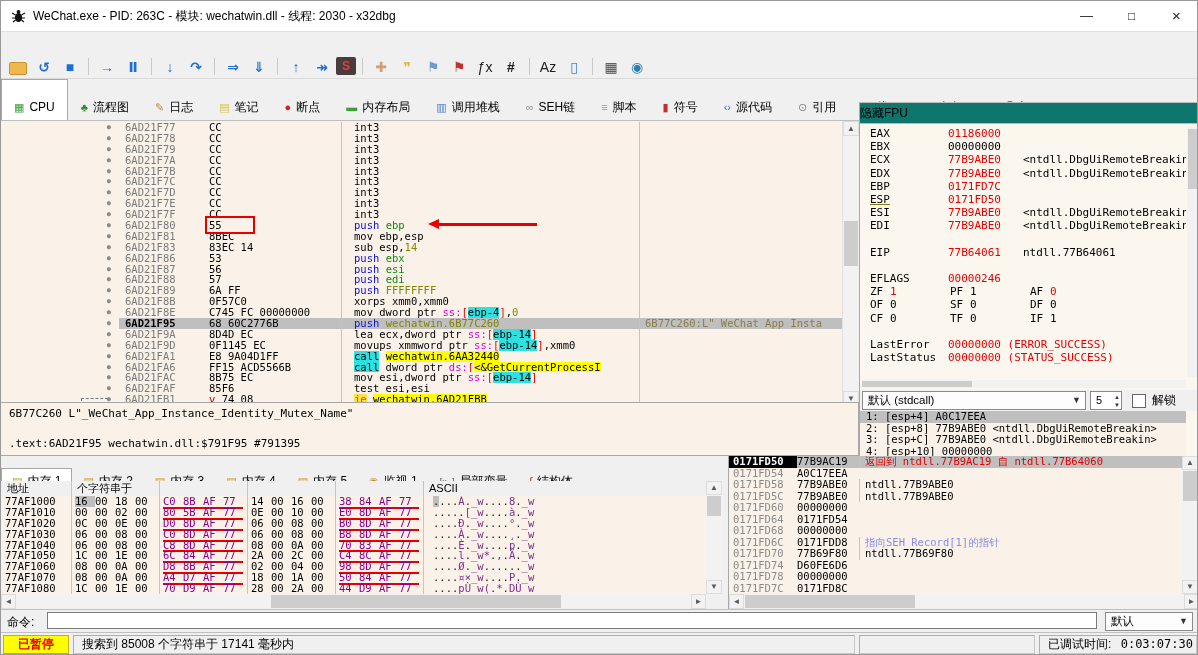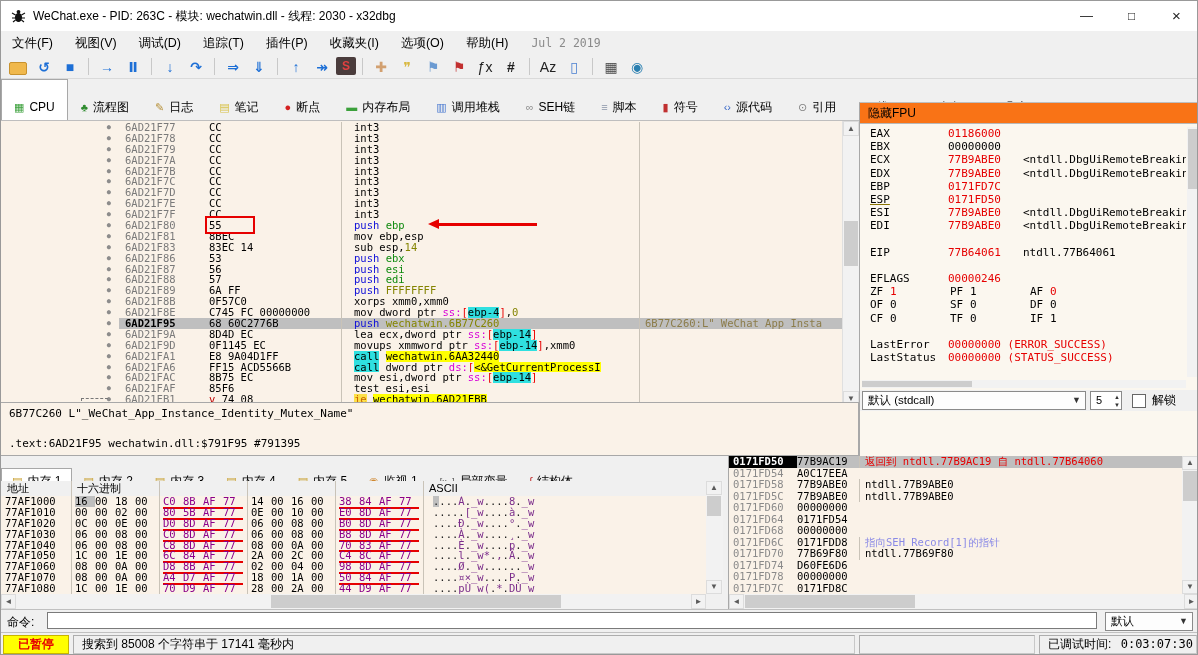--- a/index.html
+++ b/index.html
@@ -50,21 +50,21 @@
   .ul{border-bottom:1px solid #B00000;} .jm{color:#C00000;}
   .redbox{position:absolute;left:204px;top:95px;width:46px;height:14px;border:2px solid #E60000;}
   .redarrow{position:absolute;left:432px;top:102px;width:104px;height:3px;background:#E60000;}
   .redarrow:before{content:"";position:absolute;left:-10px;top:-4px;border:5.5px solid transparent;border-right:11px solid #E60000;}
   .jdash{position:absolute;left:80px;top:277px;width:26px;height:22px;border-left:1px dashed #777;border-top:1px dashed #777;}
   .jdownglyph{position:absolute;left:192px;top:284px;color:#707070;font-size:11px;}
   #disasm-hscroll{position:absolute;left:318px;top:285px;width:523px;height:15px;background:#F2F2F2;}
   #disasm-vscroll{position:absolute;left:841px;top:0;width:17px;height:300px;background:#F2F2F2;border-left:1px solid #E0E0E0;}
   
   #regs{left:858px;top:101px;width:340px;height:354px;background:#FBF7EF;border-top:1px solid #BEBEBE;border-left:1px solid #A8A8A8;box-sizing:border-box;}
-  .fpu{position:absolute;left:0;top:0;width:100%;height:21px;background:#f97316;border-bottom:1px solid #B8B8B8;line-height:20px;padding-left:8px;box-sizing:border-box;font-size:12px;}
+  .fpu{position:absolute;left:0;top:0;width:100%;height:21px;background:#0f766e;border-bottom:1px solid #B8B8B8;line-height:20px;box-sizing:border-box;font-size:12px;}
   #regrows{position:absolute;left:0;top:24px;width:326px;height:250px;overflow:hidden;font-family:"DejaVu Sans Mono","Liberation Mono",monospace;font-size:11px;}
   .rrow{height:13.2px;line-height:13.2px;white-space:pre;}
   .rname{display:inline-block;width:78px;padding-left:10px;color:#000;}
   .rname.u{text-decoration:underline;text-decoration-color:#8B7500;}
   .rval{color:#000;} .rval.red{color:#E60000;} .rcom{color:#000;padding-left:22px;}
   .fpair{display:inline-block;width:70px;padding-left:10px;}
   .fv.red{color:#E60000;}
   #reg-hscroll{position:absolute;left:2px;top:277px;width:324px;height:8px;background:#F2F2F2;}
   #reg-vscroll{position:absolute;right:0;top:24px;width:12px;height:250px;background:#F2F2F2;}
   .argbar{position:absolute;left:0;top:287px;width:100%;height:21px;background:#F0F0F0;}
@@ -137,21 +137,20 @@
           <circle cx="7.5" cy="2.8" r="1.9" fill="#111"></circle>
           <path d="M1 4 4.5 6 M1 9 4 9 M2 13 4.6 11 M14 4 10.5 6 M14 9 11 9 M13 13 10.4 11" stroke="#111" stroke-width="1.1" fill="none"></path>
         </svg>
     </span>
     <span class="ttl">WeChat.exe - PID: 263C - 模块: wechatwin.dll - 线程: 2030 - x32dbg</span>
     <div class="wbtn" style="left:1063px;">—</div>
     <div class="wbtn" style="left:1108px;font-size:12px;">□</div>
     <div class="wbtn" style="left:1153px;font-size:15px;">×</div>
   </div>
 
-  <div class="menubar" id="menubar"><span class="menu-item">文件(F)</span><span class="menu-item">视图(V)</span><span class="menu-item">调试(D)</span><span class="menu-item">追踪(T)</span><span class="menu-item">插件(P)</span><span class="menu-item">收藏夹(I)</span><span class="menu-item">选项(O)</span><span class="menu-item">帮助(H)</span><span class="menudate">Jul 2 2019</span></div>
   <div class="toolbar" id="toolbar"><span class="tbi fold"><i></i></span><span class="tbi bold" style="color: rgb(29, 111, 214);">↺</span><span class="tbi" style="color: rgb(29, 111, 214);">■</span><span class="tbsep"></span><span class="tbi bold" style="color: rgb(29, 111, 214);">→</span><span class="tbi bold" style="color: rgb(29, 111, 214);">Ⅱ</span><span class="tbsep"></span><span class="tbi bold" style="color: rgb(29, 111, 214);">↓</span><span class="tbi bold" style="color: rgb(29, 111, 214);">↷</span><span class="tbsep"></span><span class="tbi bold" style="color: rgb(29, 111, 214);">⇒</span><span class="tbi bold" style="color: rgb(29, 111, 214);">⇓</span><span class="tbsep"></span><span class="tbi bold" style="color: rgb(29, 111, 214);">↑</span><span class="tbi bold" style="color: rgb(29, 111, 214);">↠</span><span class="tbi stile">S</span><span class="tbsep"></span><span class="tbi" style="color: rgb(210, 160, 112);">✚</span><span class="tbi" style="color: rgb(216, 184, 64);">❞</span><span class="tbi" style="color: rgb(108, 155, 210);">⚑</span><span class="tbi" style="color: rgb(194, 48, 48);">⚑</span><span class="tbi" style="color: rgb(34, 34, 34);">ƒx</span><span class="tbi bold" style="color: rgb(34, 34, 34);">#</span><span class="tbsep"></span><span class="tbi" style="color: rgb(34, 34, 34);">Az</span><span class="tbi" style="color: rgb(74, 127, 208);">▯</span><span class="tbsep"></span><span class="tbi" style="color: rgb(74, 74, 74);">▦</span><span class="tbi" style="color: rgb(42, 127, 176);">◉</span></div>
   <div class="tabbar" id="tabbar"><span class="tab active"><span class="tg" style="color: rgb(59, 160, 59);">▦</span><span>CPU</span></span><span class="tab"><span class="tg" style="color: rgb(46, 139, 46);">♣</span><span>流程图</span></span><span class="tab"><span class="tg" style="color: rgb(184, 147, 62);">✎</span><span>日志</span></span><span class="tab"><span class="tg" style="color: rgb(216, 194, 74);">▤</span><span>笔记</span></span><span class="tab"><span class="tg" style="color: rgb(212, 32, 32);">●</span><span>断点</span></span><span class="tab"><span class="tg" style="color: rgb(59, 160, 59);">▬</span><span>内存布局</span></span><span class="tab"><span class="tg" style="color: rgb(72, 120, 208);">▥</span><span>调用堆栈</span></span><span class="tab"><span class="tg" style="color: rgb(144, 144, 144);">∞</span><span>SEH链</span></span><span class="tab"><span class="tg" style="color: rgb(138, 148, 168);">≡</span><span>脚本</span></span><span class="tab"><span class="tg" style="color: rgb(192, 48, 48);">▮</span><span>符号</span></span><span class="tab"><span class="tg" style="color: rgb(56, 104, 200);">‹›</span><span>源代码</span></span><span class="tab"><span class="tg" style="color: rgb(128, 128, 128);">⊙</span><span>引用</span></span><span class="tab"><span class="tg" style="color: rgb(56, 104, 200);">⇉</span><span>线程</span></span><span class="tab"><span class="tg" style="color: rgb(200, 72, 48);">◆</span><span>句柄</span></span><span class="tab"><span class="tg" style="color: rgb(138, 106, 170);">∴</span><span>跟踪</span></span></div>
 
   <div class="pane" id="disasm">
     <div id="drows">
         <div class="drow"><span class="dgut">●</span><span class="daddr">6AD21F77</span><span class="dbytes"><span>CC</span></span><span class="dinstr"><span class="tk-k">int3</span></span><span class="dcom"></span></div>
         <div class="drow"><span class="dgut">●</span><span class="daddr">6AD21F78</span><span class="dbytes"><span>CC</span></span><span class="dinstr"><span class="tk-k">int3</span></span><span class="dcom"></span></div>
         <div class="drow"><span class="dgut">●</span><span class="daddr">6AD21F79</span><span class="dbytes"><span>CC</span></span><span class="dinstr"><span class="tk-k">int3</span></span><span class="dcom"></span></div>
         <div class="drow"><span class="dgut">●</span><span class="daddr">6AD21F7A</span><span class="dbytes"><span>CC</span></span><span class="dinstr"><span class="tk-k">int3</span></span><span class="dcom"></span></div>
         <div class="drow"><span class="dgut">●</span><span class="daddr">6AD21F7B</span><span class="dbytes"><span>CC</span></span><span class="dinstr"><span class="tk-k">int3</span></span><span class="dcom"></span></div>
@@ -228,32 +227,38 @@
         <span class="car">▼</span>
       </div>
       <div class="spin">
         <span>5</span>
         <span class="ar" style="top:1px;">▲</span>
         <span class="ar" style="top:9px;">▼</span>
       </div>
       <div class="chk"></div>
       <span class="chklbl">解锁</span>
     </div>
+    <div id="argrows">
+        <div class="arow sel">1: [esp+4] A0C17EEA</div>
+        <div class="arow">2: [esp+8] 77B9ABE0 &lt;ntdll.DbgUiRemoteBreakin&gt;</div>
+        <div class="arow">3: [esp+C] 77B9ABE0 &lt;ntdll.DbgUiRemoteBreakin&gt;</div>
+        <div class="arow">4: [esp+10] 00000000</div>
+      </div>
   </div>
 
   <div class="pane" id="infobox">
     <div class="l1 mono">6B77C260 L"_WeChat_App_Instance_Identity_Mutex_Name"</div>
     <div class="l2 mono">.text:6AD21F95 wechatwin.dll:$791F95 #791395</div>
   </div>
 
   <div class="pane" id="mempane">
     <div class="memtabs" id="memtabs"><span class="mtab active"><span class="tg" style="color: rgb(200, 160, 48);">▤</span><span>内存 1</span></span><span class="mtab"><span class="tg" style="color: rgb(200, 160, 48);">▤</span><span>内存 2</span></span><span class="mtab"><span class="tg" style="color: rgb(200, 160, 48);">▤</span><span>内存 3</span></span><span class="mtab"><span class="tg" style="color: rgb(200, 160, 48);">▤</span><span>内存 4</span></span><span class="mtab"><span class="tg" style="color: rgb(200, 160, 48);">▤</span><span>内存 5</span></span><span class="mtab"><span class="tg" style="color: rgb(208, 136, 48);">◉</span><span>监视 1</span></span><span class="mtab"><span class="tg" style="color: rgb(80, 80, 80); font-size: 9px;">[x=]</span><span>局部变量</span></span><span class="mtab"><span class="tg" style="color: rgb(192, 48, 48);">ʃ</span><span>结构体</span></span></div>
     <div class="memhead">
       <span style="left:6px;">地址</span>
-      <span style="left:76px;">十六进制</span>
+      <span style="left:76px;">个字符串于</span>
       <span style="left:428px;">ASCII</span>
     </div>
     <div id="memrows">
         <div class="mrow"><span class="maddr">77AF1000</span><span class="mg"><span class="mb sel">16</span><span class="mb">00</span><span class="mb">18</span><span class="mb">00</span></span><span class="mg u"><span class="mb">C0</span><span class="mb">8B</span><span class="mb">AF</span><span class="mb">77</span></span><span class="mg"><span class="mb">14</span><span class="mb">00</span><span class="mb">16</span><span class="mb">00</span></span><span class="mg u"><span class="mb">38</span><span class="mb">84</span><span class="mb">AF</span><span class="mb">77</span></span><span class="mascii"><span class="adot ac sel">.</span><span class="adot">.</span><span class="adot">.</span><span class="adot">.</span><span class="achr">À</span><span class="adot">.</span><span class="achr">_</span><span class="achr">w</span><span class="adot">.</span><span class="adot">.</span><span class="adot">.</span><span class="adot">.</span><span class="achr">8</span><span class="adot">.</span><span class="achr">_</span><span class="achr">w</span></span></div>
         <div class="mrow"><span class="maddr">77AF1010</span><span class="mg"><span class="mb">00</span><span class="mb">00</span><span class="mb">02</span><span class="mb">00</span></span><span class="mg u"><span class="mb">80</span><span class="mb">5B</span><span class="mb">AF</span><span class="mb">77</span></span><span class="mg"><span class="mb">0E</span><span class="mb">00</span><span class="mb">10</span><span class="mb">00</span></span><span class="mg u"><span class="mb">E0</span><span class="mb">8D</span><span class="mb">AF</span><span class="mb">77</span></span><span class="mascii"><span class="adot">.</span><span class="adot">.</span><span class="adot">.</span><span class="adot">.</span><span class="adot">.</span><span class="achr">[</span><span class="achr">_</span><span class="achr">w</span><span class="adot">.</span><span class="adot">.</span><span class="adot">.</span><span class="adot">.</span><span class="achr">à</span><span class="adot">.</span><span class="achr">_</span><span class="achr">w</span></span></div>
         <div class="mrow"><span class="maddr">77AF1020</span><span class="mg"><span class="mb">0C</span><span class="mb">00</span><span class="mb">0E</span><span class="mb">00</span></span><span class="mg u"><span class="mb">D0</span><span class="mb">8D</span><span class="mb">AF</span><span class="mb">77</span></span><span class="mg"><span class="mb">06</span><span class="mb">00</span><span class="mb">08</span><span class="mb">00</span></span><span class="mg u"><span class="mb">B0</span><span class="mb">8D</span><span class="mb">AF</span><span class="mb">77</span></span><span class="mascii"><span class="adot">.</span><span class="adot">.</span><span class="adot">.</span><span class="adot">.</span><span class="achr">Ð</span><span class="adot">.</span><span class="achr">_</span><span class="achr">w</span><span class="adot">.</span><span class="adot">.</span><span class="adot">.</span><span class="adot">.</span><span class="achr">°</span><span class="adot">.</span><span class="achr">_</span><span class="achr">w</span></span></div>
         <div class="mrow"><span class="maddr">77AF1030</span><span class="mg"><span class="mb">06</span><span class="mb">00</span><span class="mb">08</span><span class="mb">00</span></span><span class="mg u"><span class="mb">C0</span><span class="mb">8D</span><span class="mb">AF</span><span class="mb">77</span></span><span class="mg"><span class="mb">06</span><span class="mb">00</span><span class="mb">08</span><span class="mb">00</span></span><span class="mg u"><span class="mb">B8</span><span class="mb">8D</span><span class="mb">AF</span><span class="mb">77</span></span><span class="mascii"><span class="adot">.</span><span class="adot">.</span><span class="adot">.</span><span class="adot">.</span><span class="achr">À</span><span class="adot">.</span><span class="achr">_</span><span class="achr">w</span><span class="adot">.</span><span class="adot">.</span><span class="adot">.</span><span class="adot">.</span><span class="achr">¸</span><span class="adot">.</span><span class="achr">_</span><span class="achr">w</span></span></div>
         <div class="mrow"><span class="maddr">77AF1040</span><span class="mg"><span class="mb">06</span><span class="mb">00</span><span class="mb">08</span><span class="mb">00</span></span><span class="mg u"><span class="mb">C8</span><span class="mb">8D</span><span class="mb">AF</span><span class="mb">77</span></span><span class="mg"><span class="mb">08</span><span class="mb">00</span><span class="mb">0A</span><span class="mb">00</span></span><span class="mg u"><span class="mb">70</span><span class="mb">83</span><span class="mb">AF</span><span class="mb">77</span></span><span class="mascii"><span class="adot">.</span><span class="adot">.</span><span class="adot">.</span><span class="adot">.</span><span class="achr">È</span><span class="adot">.</span><span class="achr">_</span><span class="achr">w</span><span class="adot">.</span><span class="adot">.</span><span class="adot">.</span><span class="adot">.</span><span class="achr">p</span><span class="adot">.</span><span class="achr">_</span><span class="achr">w</span></span></div>
         <div class="mrow"><span class="maddr">77AF1050</span><span class="mg"><span class="mb">1C</span><span class="mb">00</span><span class="mb">1E</span><span class="mb">00</span></span><span class="mg u"><span class="mb">6C</span><span class="mb">84</span><span class="mb">AF</span><span class="mb">77</span></span><span class="mg"><span class="mb">2A</span><span class="mb">00</span><span class="mb">2C</span><span class="mb">00</span></span><span class="mg u"><span class="mb">C4</span><span class="mb">8C</span><span class="mb">AF</span><span class="mb">77</span></span><span class="mascii"><span class="adot">.</span><span class="adot">.</span><span class="adot">.</span><span class="adot">.</span><span class="achr">l</span><span class="adot">.</span><span class="achr">_</span><span class="achr">w</span><span class="achr">*</span><span class="adot">.</span><span class="achr">,</span><span class="adot">.</span><span class="achr">Ä</span><span class="adot">.</span><span class="achr">_</span><span class="achr">w</span></span></div>
         <div class="mrow"><span class="maddr">77AF1060</span><span class="mg"><span class="mb">08</span><span class="mb">00</span><span class="mb">0A</span><span class="mb">00</span></span><span class="mg u"><span class="mb">D8</span><span class="mb">8B</span><span class="mb">AF</span><span class="mb">77</span></span><span class="mg"><span class="mb">02</span><span class="mb">00</span><span class="mb">04</span><span class="mb">00</span></span><span class="mg u"><span class="mb">98</span><span class="mb">8D</span><span class="mb">AF</span><span class="mb">77</span></span><span class="mascii"><span class="adot">.</span><span class="adot">.</span><span class="adot">.</span><span class="adot">.</span><span class="achr">Ø</span><span class="adot">.</span><span class="achr">_</span><span class="achr">w</span><span class="adot">.</span><span class="adot">.</span><span class="adot">.</span><span class="adot">.</span><span class="adot">.</span><span class="adot">.</span><span class="achr">_</span><span class="achr">w</span></span></div>

